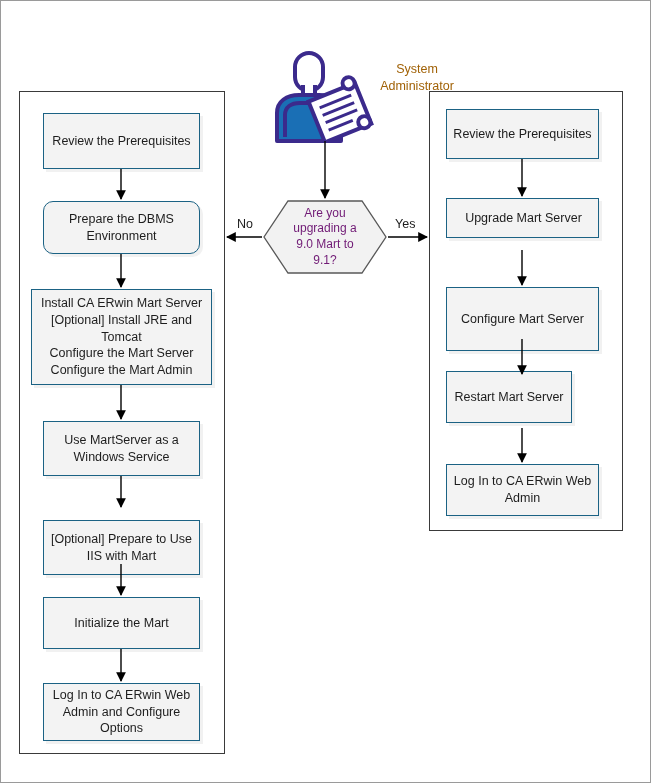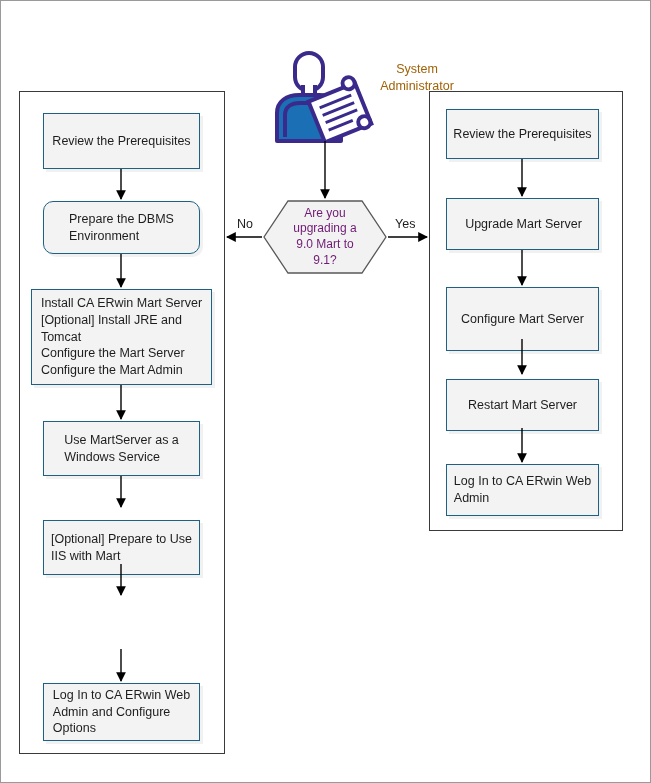--- a/index.html
+++ b/index.html
@@ -43,21 +43,21 @@
   
   .node {
     position: absolute;
     box-sizing: border-box;
     border: 1px solid #1b6284;
     background: #f3f3f3;
     box-shadow: 3px 3px 0 0 rgba(0,0,0,0.055);
     display: flex;
     align-items: center;
     justify-content: center;
-    text-align: left;
+    text-align: center;
     font-size: 12.5px;
     color: #1d1d1d;
     line-height: 1.35;
     padding: 2px 6px;
     white-space: pre-line;
   }
 
   
   #decision {
     position: absolute;
@@ -169,28 +169,29 @@
 Environment</div>
   <div class="node" style="left:30px;  top:288px; width:181px; height:96px;">Install CA ERwin Mart Server
 [Optional] Install JRE and
 Tomcat
 Configure the Mart Server
 Configure the Mart Admin</div>
   <div class="node" style="left:42px;  top:420px; width:157px; height:55px;">Use MartServer as a
 Windows Service</div>
   <div class="node" style="left:42px;  top:519px; width:157px; height:55px;">[Optional] Prepare to Use
 IIS with Mart</div>
+  <div class="node" style="left:42px;  top:596px; width:157px; height:52px;">Initialize the Mart</div>
   <div class="node" style="left:42px;  top:682px; width:157px; height:58px;">Log In to CA ERwin Web
 Admin and Configure
 Options</div>
 
   <div class="node" style="left:445px; top:108px; width:153px; height:50px;">Review the Prerequisites</div>
-  <div class="node" style="left:445px; top:197px; width:153px; height:52px;padding-left:8px;">Upgrade Mart Server</div>
+  <div class="node" style="left:445px; top:197px; width:153px; height:40px;padding-left:8px;">Upgrade Mart Server</div>
   <div class="node" style="left:445px; top:286px; width:153px; height:64px;">Configure Mart Server</div>
-  <div class="node" style="left:445px; top:378px; width:153px; height:52px;">Restart Mart Server</div>
+  <div class="node" style="left:445px; top:370px; width:126px; height:52px;">Restart Mart Server</div>
   <div class="node" style="left:445px; top:463px; width:153px; height:52px;">Log In to CA ERwin Web
 Admin</div>
 
   <svg id="edges" xmlns="http://www.w3.org/2000/svg">
     <defs>
       <marker id="arw" viewBox="0 0 10 10" refX="9" refY="5" markerWidth="7" markerHeight="7" orient="auto-start-reverse">
         <path d="M 0 0 L 10 5 L 0 10 z" fill="#000000"></path>
       </marker>
     </defs>
     <g stroke="#000000" stroke-width="1.4" fill="none" marker-end="url(#arw)">

